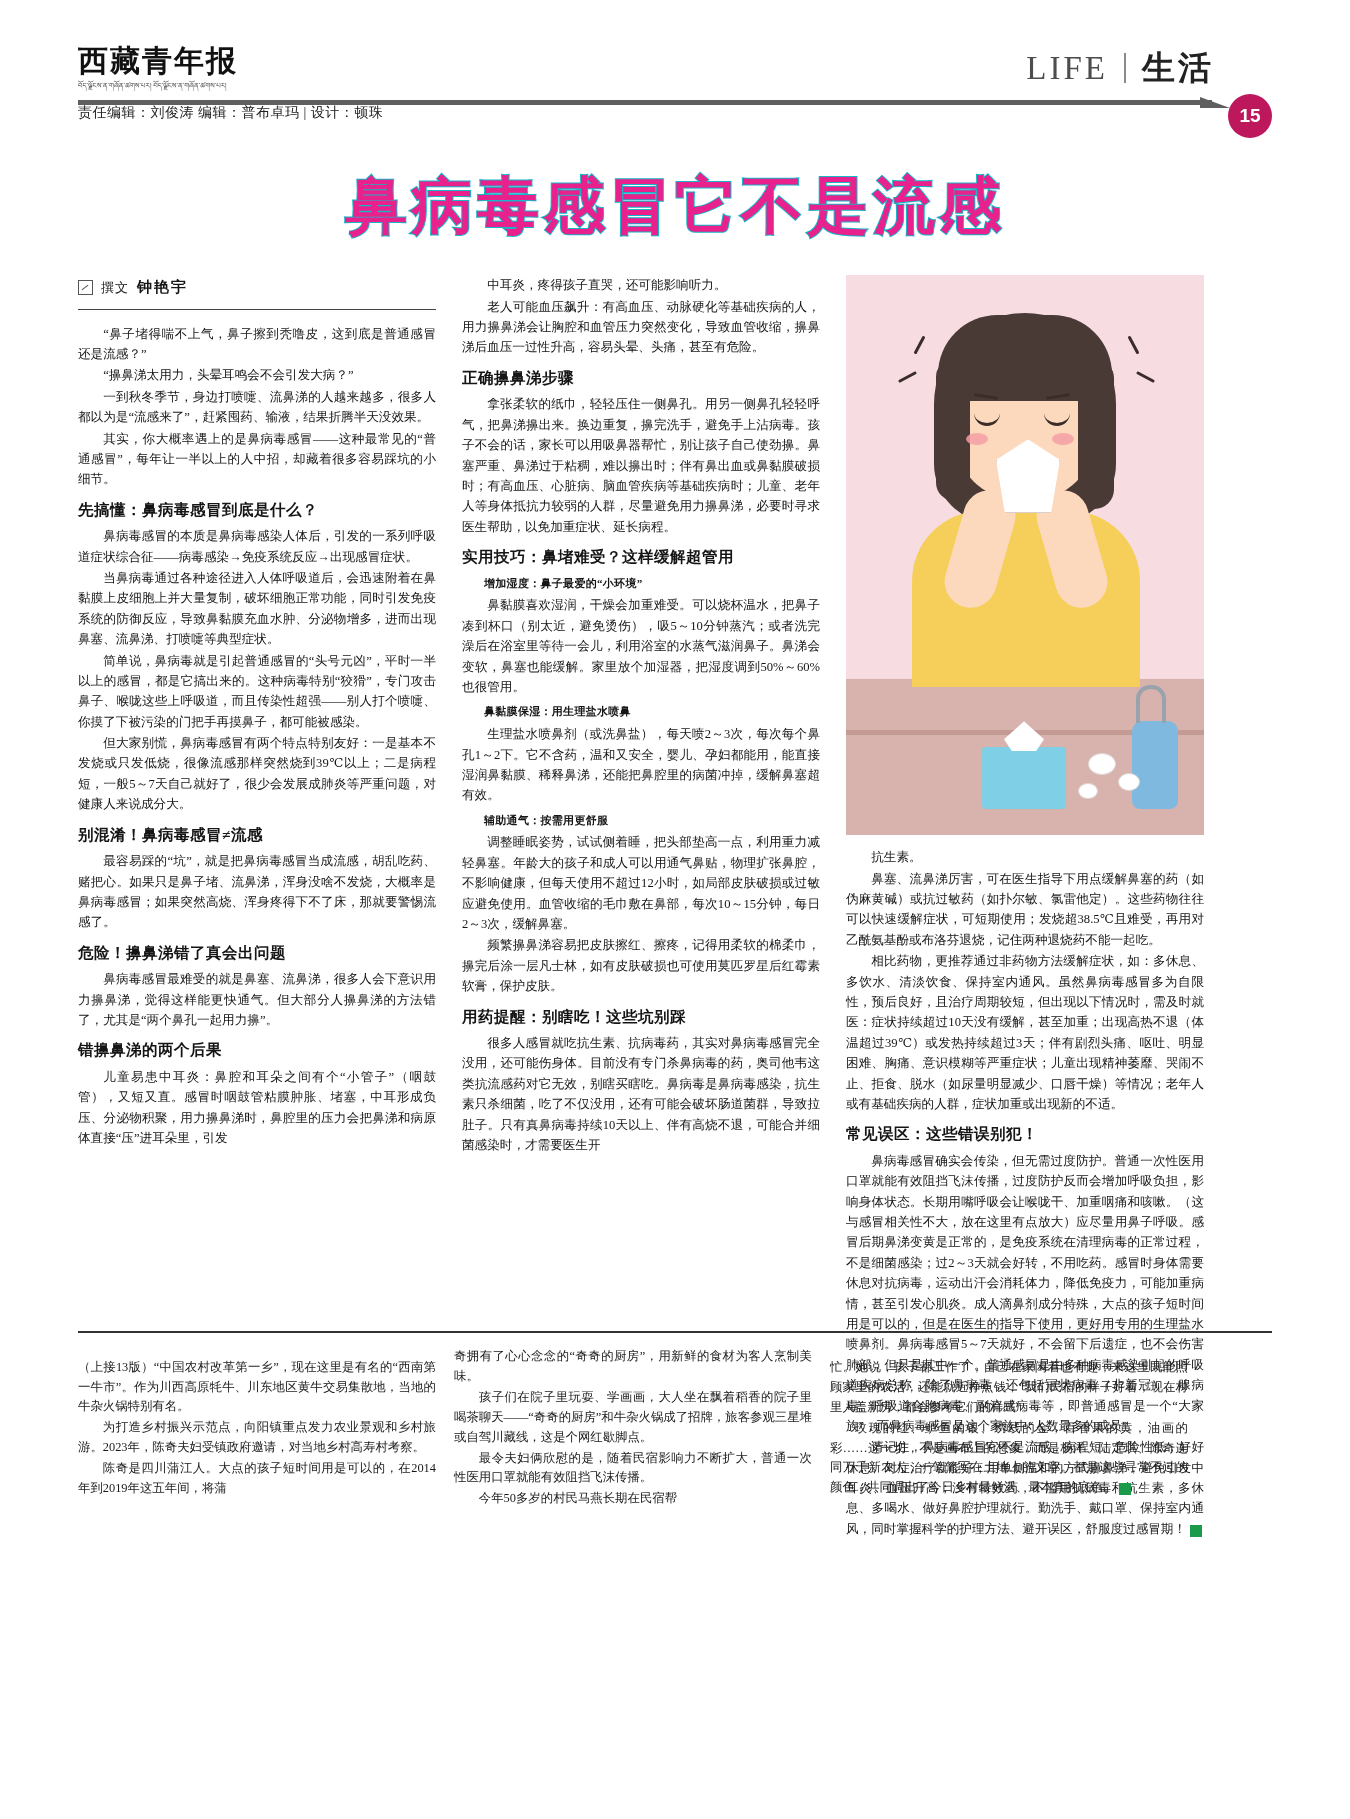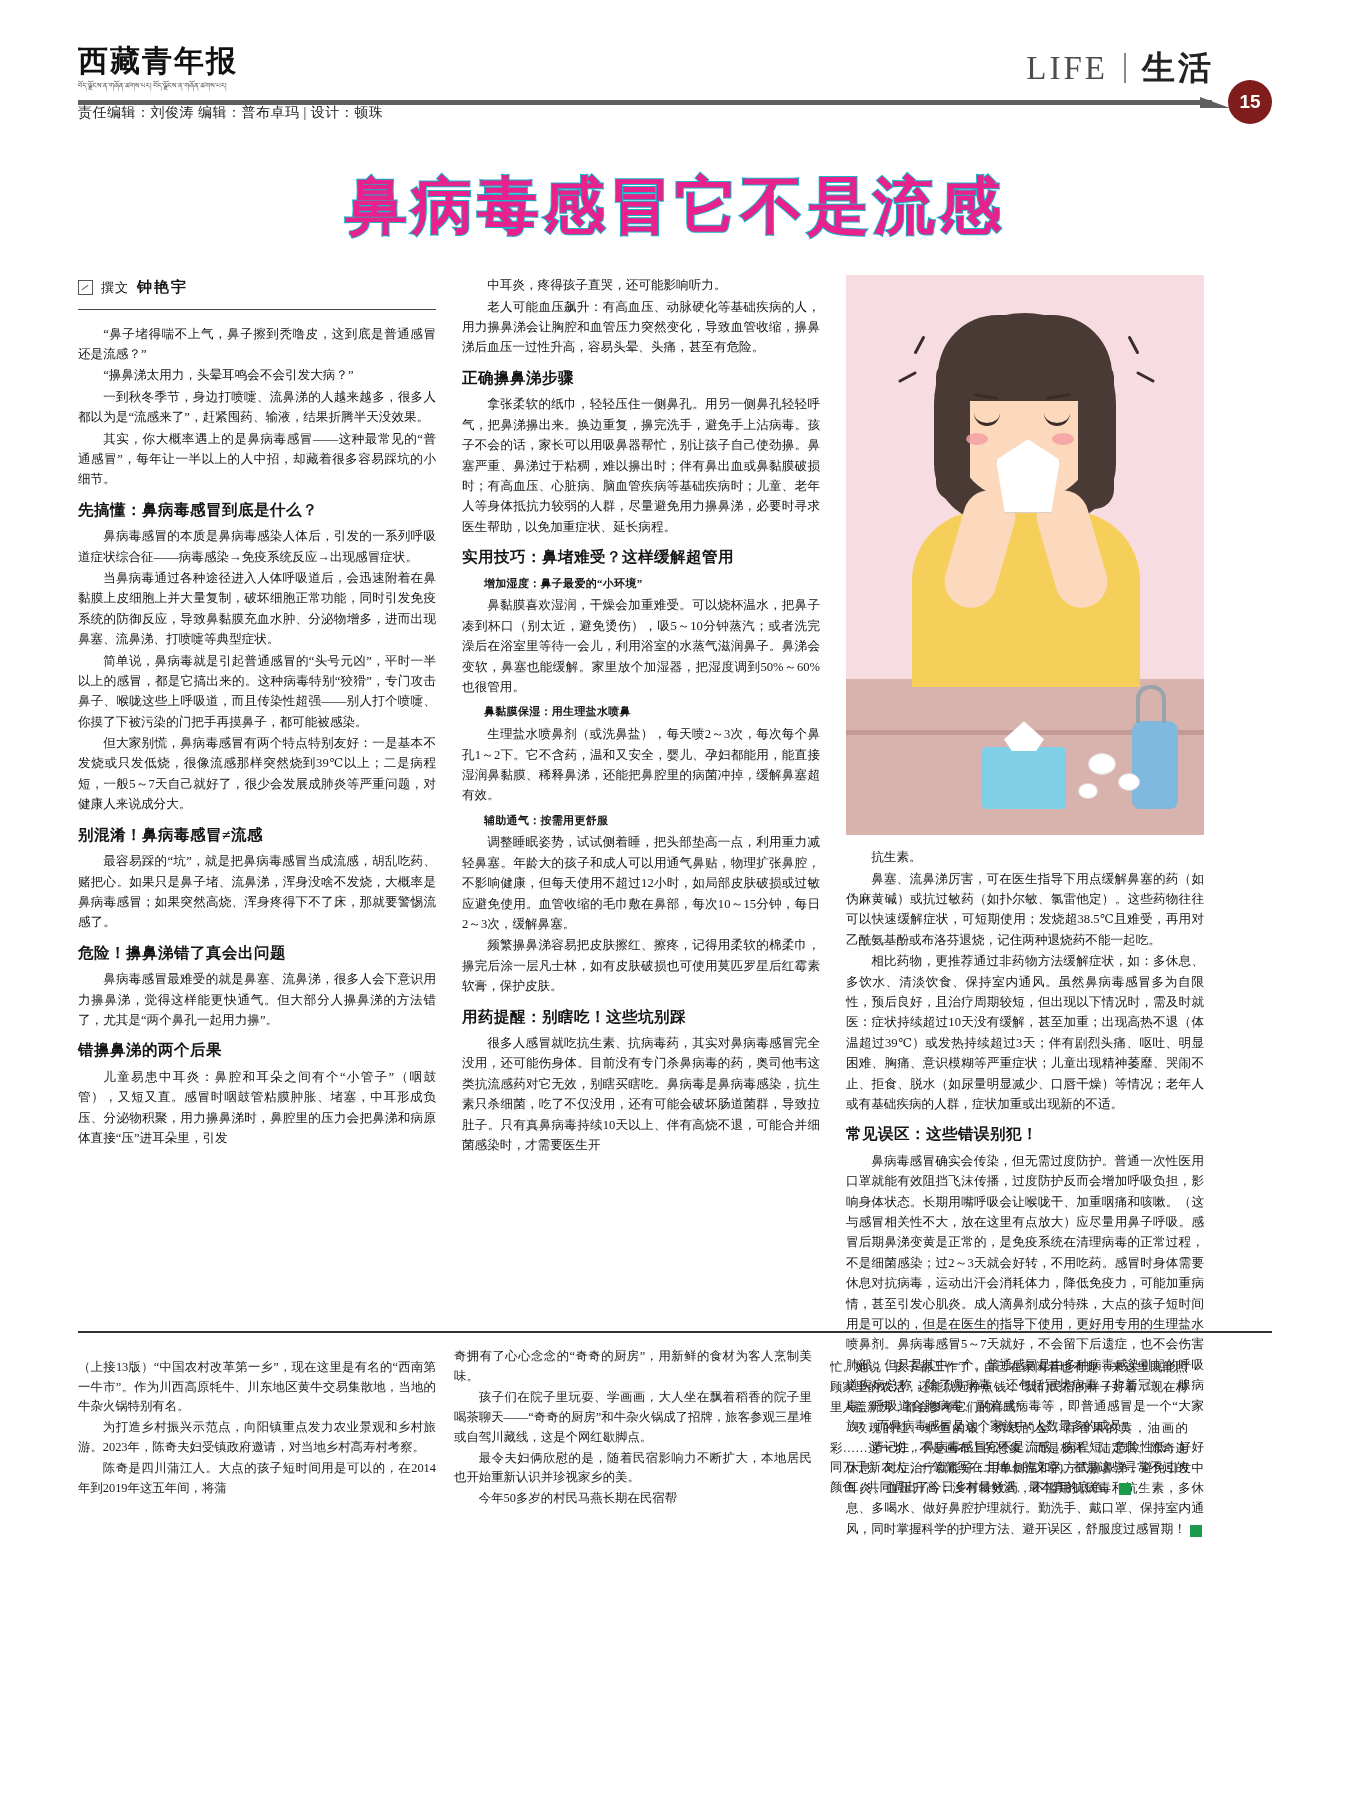--- a/index.html
+++ b/index.html
@@ -108,25 +108,25 @@
     right: 42px;
     top: 0;
     width: 0;
     height: 0;
     border-top: 11px solid transparent;
     border-left: 30px solid #5f5f5f;
   }
   .page-num {
     position: absolute;
     right: 0;
-    top: 80px;
+    top: 94px;
     width: 44px;
     height: 44px;
     border-radius: 50%;
-    background: #7f1d1d;
+    background: #be185d;
     color: #fff;
     font-size: 19px;
     font-weight: bold;
     display: flex;
     align-items: center;
     justify-content: center;
     font-family: "Liberation Sans", sans-serif;
   }
 
   
@@ -473,21 +473,21 @@
   <div class="bottom-rule"></div>
   <div class="bottom-area">
     <div class="bcol">
       <p class="noind">（上接13版）“中国农村改革第一乡”，现在这里是有名的“西南第一牛市”。作为川西高原牦牛、川东地区黄牛交易集散地，当地的牛杂火锅特别有名。</p>
       <p>为打造乡村振兴示范点，向阳镇重点发力农业景观和乡村旅游。2023年，陈奇夫妇受镇政府邀请，对当地乡村高寿村考察。</p>
       <p>陈奇是四川蒲江人。大点的孩子短时间用是可以的，在2014年到2019年这五年间，将蒲</p>
     </div>
     <div class="bcol">
       <p class="noind">奇拥有了心心念念的“奇奇的厨房”，用新鲜的食材为客人烹制美味。</p>
       <p>孩子们在院子里玩耍、学画画，大人坐在飘着稻香的院子里喝茶聊天——“奇奇的厨房”和牛杂火锅成了招牌，旅客参观三星堆或自驾川藏线，这是个网红歇脚点。</p>
-      <p>最令夫妇俩欣慰的是，随着民宿影响力不断扩大，本地居民也开始重新认识并珍视家乡的美。</p>
+      <p>最令夫妇俩欣慰的是，随着民宿影响力不断扩大，普通一次性医用口罩就能有效阻挡飞沫传播。</p>
       <p>今年50多岁的村民马燕长期在民宿帮</p>
     </div>
     <div class="bcol">
       <p class="noind">忙。她说，孩子都工作了，自己在家闲着也有趣，来这里既能照顾家里的农活，还能就近挣点钱，“我们民宿的样子好看，现在村里人盖新房，都会参考它们的样式”。</p>
       <p><span>玫瑰的红、鲈鱼的银、绣线的金，百香果的黄，油画的彩……这一切，不是画布上的想象，而是杨洋、陆定琪、陈奇连同万千新农人，一笔笔写在土地上的文章。都是这些寻常不过的颜色，共同调出了今日乡村最鲜活、最本真的底色。</span><span class="endmark">西</span></p>
     </div>
   </div>
 
 </div>
 

